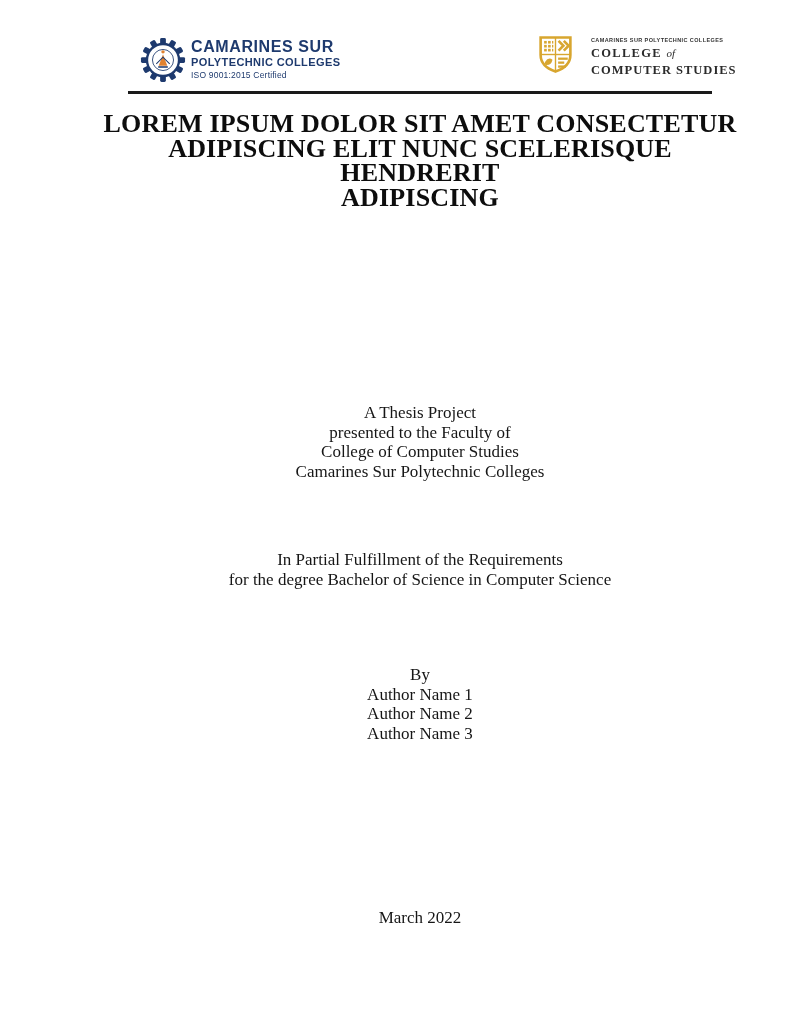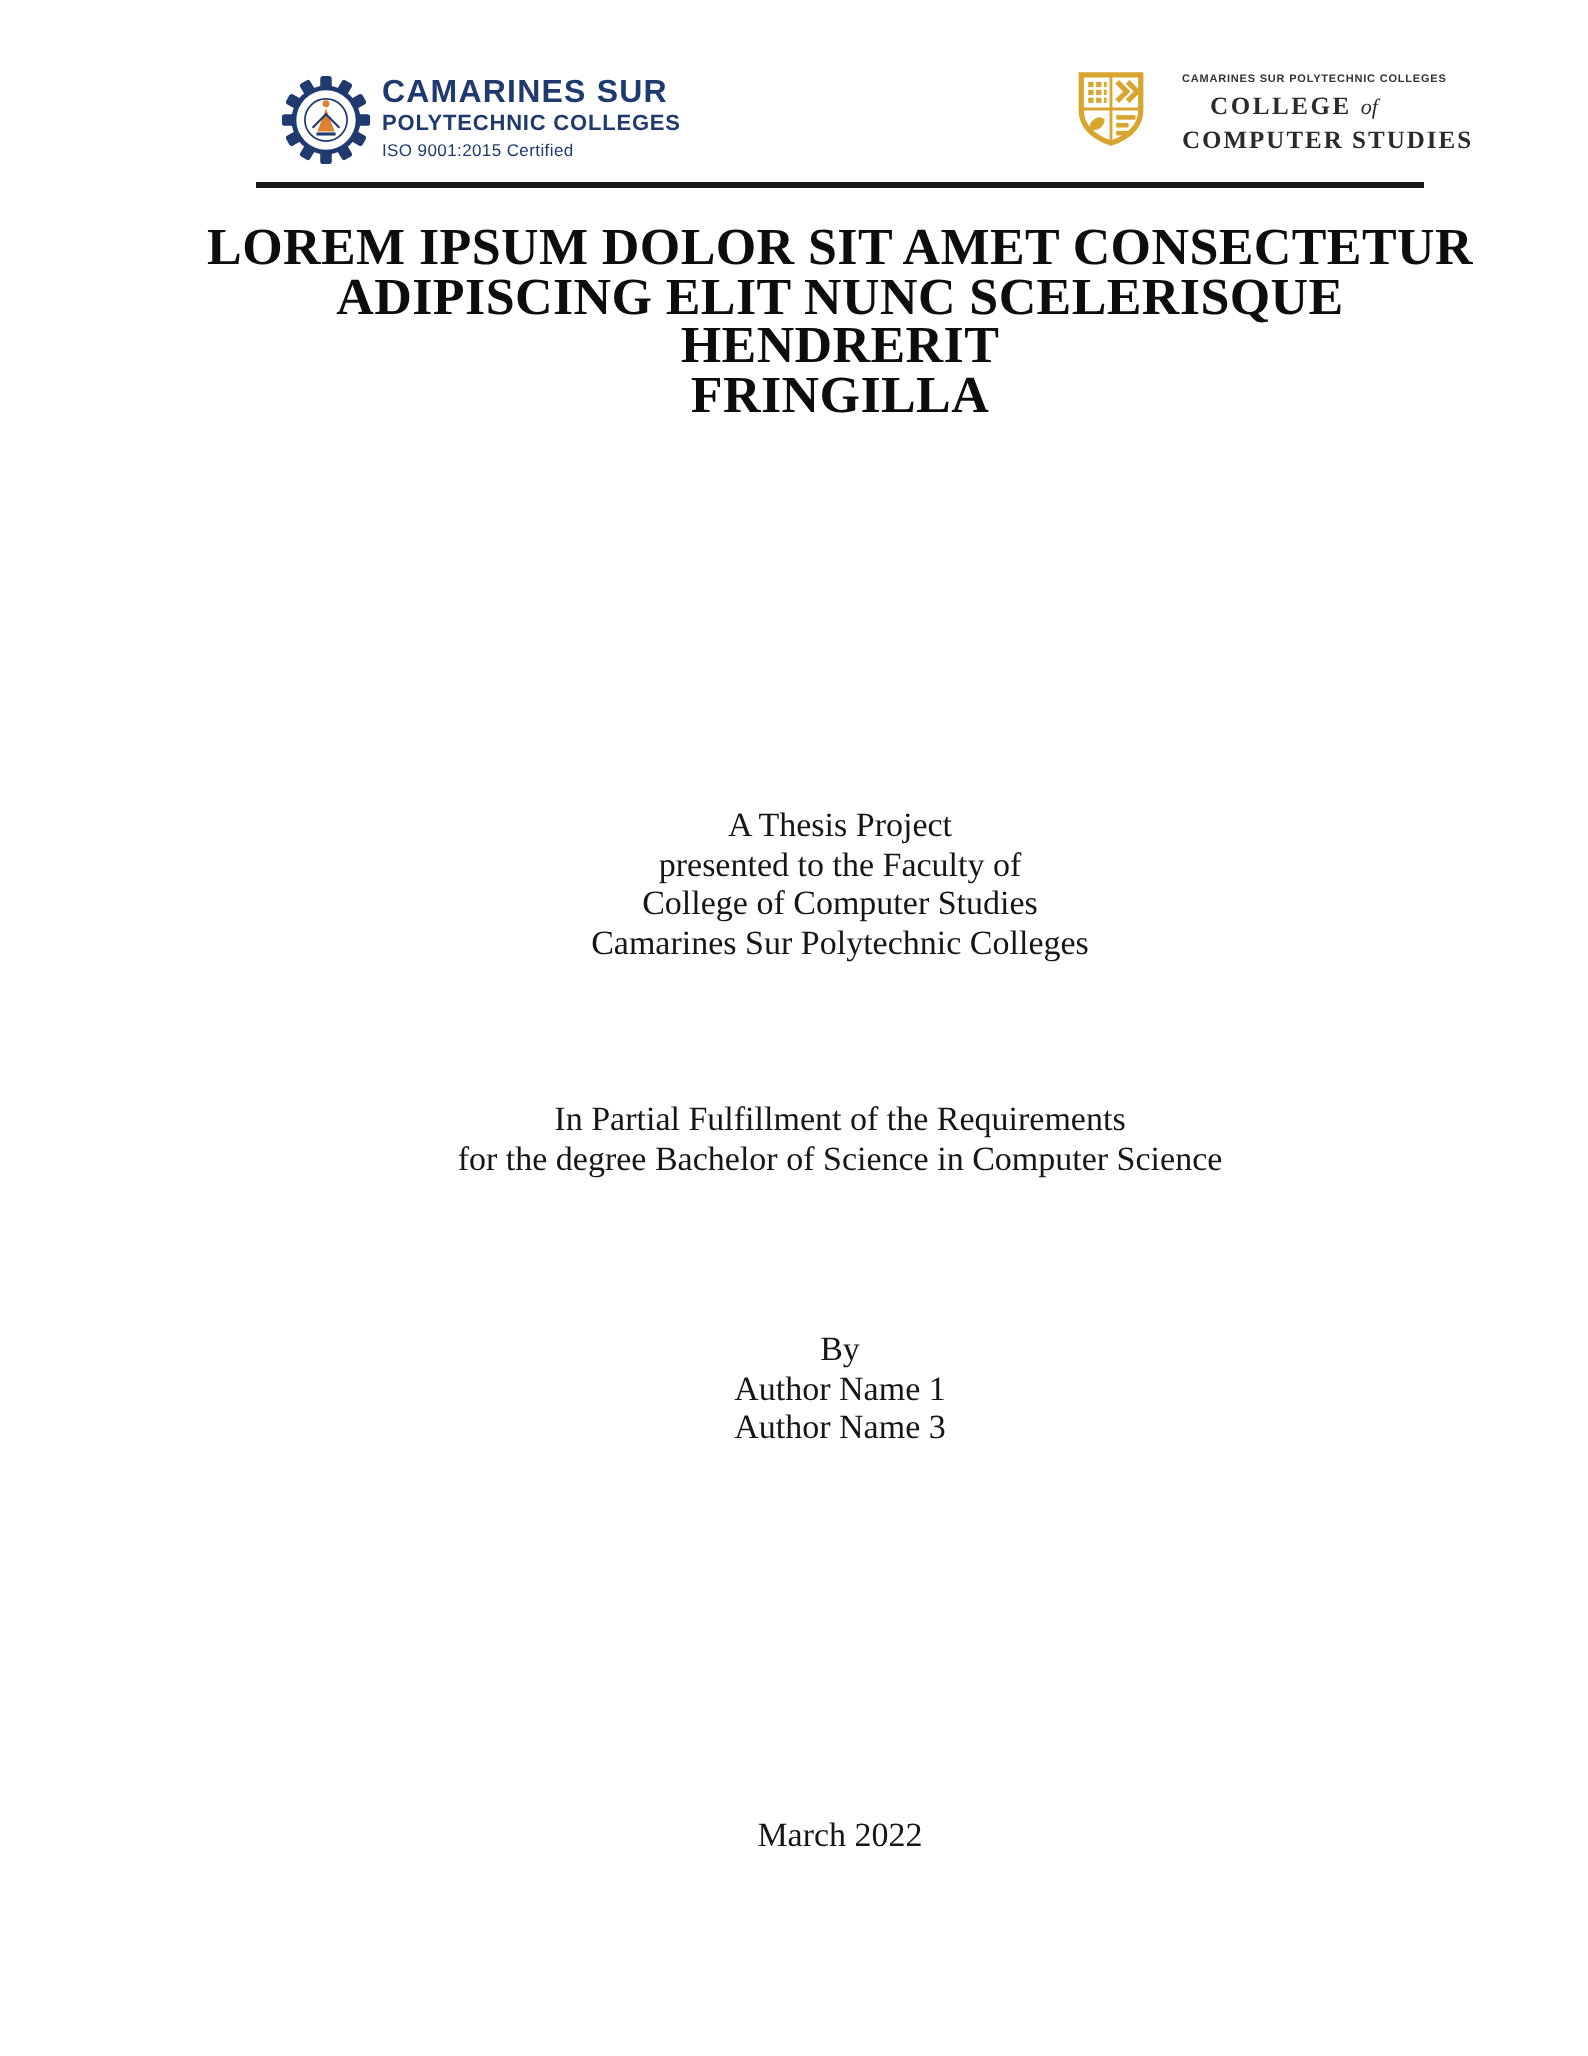--- a/index.html
+++ b/index.html
@@ -76,21 +76,20 @@
     letter-spacing: 0.4px;
     color: #333333;
     white-space: nowrap;
   }
   .logo-right-college {
     margin-top: 4px;
     font-size: 12.5px;
     font-weight: bold;
     letter-spacing: 1.3px;
     white-space: nowrap;
-    margin-left: 14px;
   }
   .logo-right-college .of {
     font-weight: normal;
     font-style: italic;
     letter-spacing: 0px;
     font-size: 11px;
   }
   .logo-right-dept {
     margin-top: 3px;
     font-size: 12.5px;
@@ -235,36 +234,37 @@
       </div>
       <div class="logo-right-dept">COMPUTER STUDIES</div>
     </div>
   </div>
 
   <div class="header-rule"></div>
 
   <div class="doc-title">
     <div>LOREM IPSUM DOLOR SIT AMET CONSECTETUR</div>
     <div>ADIPISCING ELIT NUNC SCELERISQUE HENDRERIT</div>
-    <div>FRINGILLA</div>
+    <div>ADIPISCING</div>
   </div>
 
   <div class="center-block block-thesis">
     <div>A Thesis Project</div>
     <div>presented to the Faculty of</div>
     <div>College of Computer Studies</div>
     <div>Camarines Sur Polytechnic Colleges</div>
   </div>
 
   <div class="center-block block-fulfillment">
     <div>In Partial Fulfillment of the Requirements</div>
     <div>for the degree Bachelor of Science in Computer Science</div>
   </div>
 
   <div class="center-block block-authors">
     <div>By</div>
     <div>Author Name 1</div>
+    <div>Author Name 2</div>
     <div>Author Name 3</div>
   </div>
 
   <div class="center-block block-date">March 2022</div>
 
 </div>
 
 </body></html>

